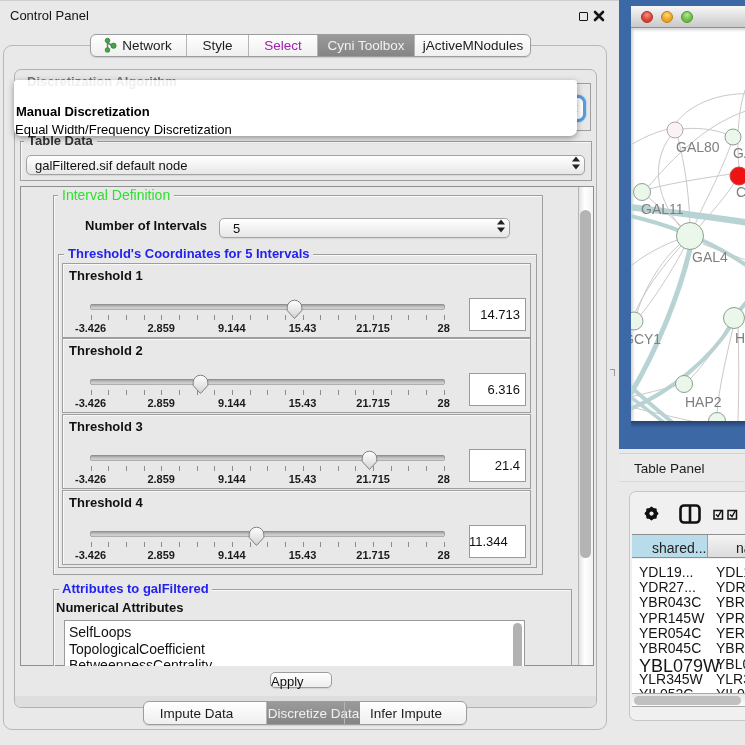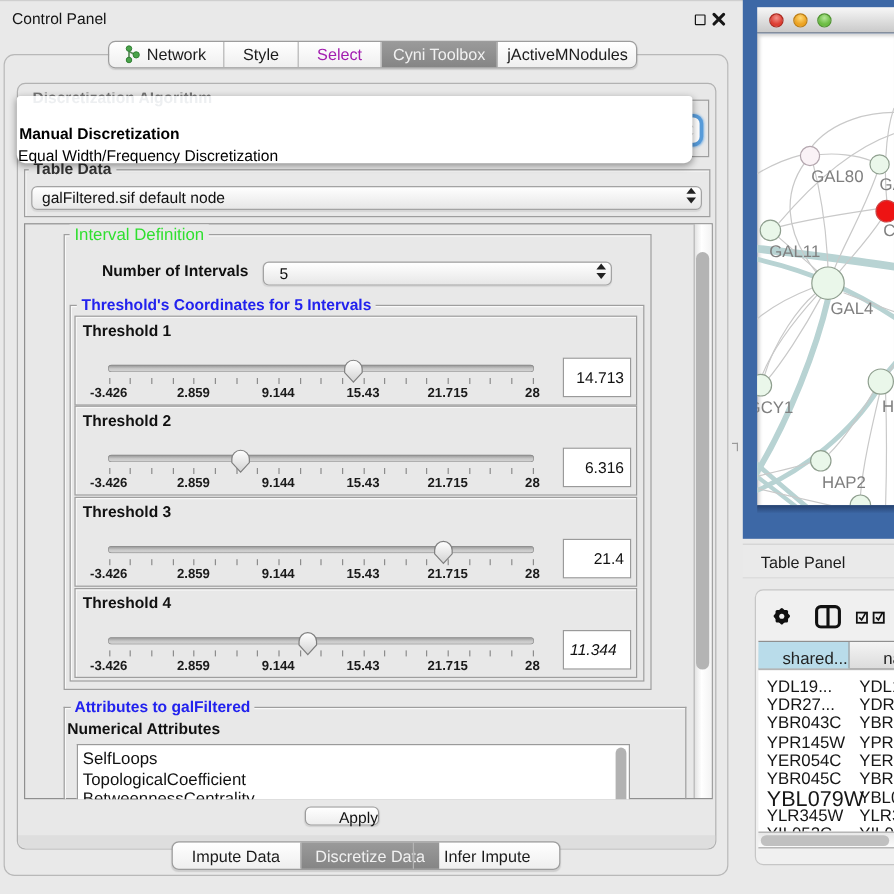--- a/index.html
+++ b/index.html
@@ -122,32 +122,32 @@
 <span style="position:absolute;left:90.6px;top:549px;transform:translateX(-50%);font-size:11px;font-weight:bold;color:#1a1a1a;">-3.426</span>
 <span style="position:absolute;left:161.2px;top:549px;transform:translateX(-50%);font-size:11px;font-weight:bold;color:#1a1a1a;">2.859</span>
 <span style="position:absolute;left:231.8px;top:549px;transform:translateX(-50%);font-size:11px;font-weight:bold;color:#1a1a1a;">9.144</span>
 <span style="position:absolute;left:302.5px;top:549px;transform:translateX(-50%);font-size:11px;font-weight:bold;color:#1a1a1a;">15.43</span>
 <span style="position:absolute;left:373.1px;top:549px;transform:translateX(-50%);font-size:11px;font-weight:bold;color:#1a1a1a;">21.715</span>
 <span style="position:absolute;left:443.7px;top:549px;transform:translateX(-50%);font-size:11px;font-weight:bold;color:#1a1a1a;">28</span>
 <svg style="position:absolute;left:247.10000000000002px;top:526px;z-index:2;" width="19" height="21" viewBox="0 0 19 21">
     <path d="M2.2,8.5 A7.3,7.3 0 0 1 16.8,8.5 V11.5 L9.5,19.5 L2.2,11.5 Z" fill="url(#thg)" stroke="#7f7f7f" stroke-width="1"></path>
   </svg>
 <div style="position:absolute;left:469px;top:525px;width:57px;height:33px;background:#fff;border:1px solid #9a9a9a;"></div>
-<span style="position:absolute;left:469px;top:525px;width:51px;height:33px;line-height:33px;text-align:center;font-size:13px;color:#111;font-style:italic;">11.344</span>
+<span style="position:absolute;left:469px;top:525px;width:51px;height:33px;line-height:33px;text-align:left;font-size:13px;color:#111;">11.344</span>
 <div class="abs" style="left:53px;top:589px;width:519px;height:77px;border:1px solid #9e9e9e;border-bottom:none;box-shadow:inset 1px 1px 0 rgba(255,255,255,.75);"></div>
 <span class="abs" style="left:59px;top:581px;font-size:13px;font-weight:bold;color:#2222ee;background:#e8e8e8;padding:0 3px;z-index:2;">Attributes to galFiltered</span>
 <span class="abs" style="left:56px;top:600px;font-size:13px;font-weight:bold;color:#111;">Numerical Attributes</span>
 <div class="abs" style="left:64px;top:620px;width:461px;height:46px;background:#fff;border:1px solid #9a9a9a;border-bottom:none;overflow:hidden;">
 <div style="position:absolute;left:4px;top:3px;font-size:14px;color:#111;line-height:16.5px;">SelfLoops<br>TopologicalCoefficient<br>BetweennessCentrality</div>
 <div style="position:absolute;right:2px;top:2px;width:9px;height:60px;background:#b2b2b2;border-radius:4.5px;"></div>
 </div>
-<div class="abs" style="left:254px;top:672px;width:62px;height:16px;border:1px solid #9d9d9d;border-radius:5px;background:linear-gradient(#ffffff,#ededed);text-align:right;line-height:18px;font-size:13px;color:#111;box-shadow:0 1px 1px rgba(0,0,0,.1);">Apply</div>
+<div class="abs" style="left:270px;top:672px;width:62px;height:16px;border:1px solid #9d9d9d;border-radius:5px;background:linear-gradient(#ffffff,#ededed);text-align:left;line-height:18px;font-size:13px;color:#111;box-shadow:0 1px 1px rgba(0,0,0,.1);">Apply</div>
 <div class="abs" style="left:143px;top:701px;width:324px;height:24px;border:1px solid #9d9d9d;border-radius:6px;background:linear-gradient(#ffffff,#efefef);overflow:hidden;box-shadow:0 1px 1px rgba(0,0,0,.12);z-index:5;"></div>
 <div class="abs" style="left:143px;top:702px;width:107px;height:22px;color:#1c1c1c;font-size:13.5px;display:flex;align-items:center;justify-content:center;white-space:nowrap;z-index:6;">Impute Data</div>
-<div class="abs" style="left:250px;top:702px;width:116px;height:22px;background:linear-gradient(#9a9a9a,#858585);border-left:1px solid #b5b5b5;color:#f1f1f1;font-size:13.5px;display:flex;align-items:center;justify-content:center;white-space:nowrap;z-index:6;">Discretize Data</div>
+<div class="abs" style="left:266px;top:702px;width:94px;height:22px;background:linear-gradient(#9a9a9a,#858585);border-left:1px solid #b5b5b5;color:#f1f1f1;font-size:13.5px;display:flex;align-items:center;justify-content:center;white-space:nowrap;z-index:6;">Discretize Data</div>
 <div class="abs" style="left:344px;top:702px;width:123px;height:22px;border-left:1px solid #b5b5b5;color:#1c1c1c;font-size:13.5px;display:flex;align-items:center;justify-content:center;white-space:nowrap;z-index:6;">Infer Impute</div>
 <div class="abs" style="left:610px;top:369px;width:5px;height:7px;border-right:1.5px solid #9a9a9a;border-top:1.5px solid #9a9a9a;"></div>
 <div class="abs" style="left:619px;top:0;width:126px;height:449px;background:#3d68a6;"></div>
 <div class="abs" style="left:631px;top:6px;width:114px;height:22px;background:linear-gradient(#f7f7f7,#c9c9c9);border-bottom:1px solid #8f8f8f;"></div>
 <div class="abs" style="left:641px;top:11px;width:12px;height:12px;border-radius:50%;background:radial-gradient(circle at 50% 30%,#f29189,#dd3f34 60%);border:1px solid #ad2a20;"></div>
 <div class="abs" style="left:661px;top:11px;width:12px;height:12px;border-radius:50%;background:radial-gradient(circle at 50% 30%,#ffd975,#eca324 60%);border:1px solid #bd7e14;"></div>
 <div class="abs" style="left:681px;top:11px;width:12px;height:12px;border-radius:50%;background:radial-gradient(circle at 50% 30%,#b3e697,#6cbd44 60%);border:1px solid #4f9430;"></div>
 <svg class="abs" style="left:631px;top:28px;background:#ffffff;box-shadow:inset 2px 2px 3px rgba(0,0,0,.18);" width="114" height="393" viewBox="0 0 114 393">
 <g stroke="#b8d3d3" fill="none" stroke-linecap="round">
 <path d="M-10,178 C40,184 90,190 125,196" stroke-width="6.5"></path>

